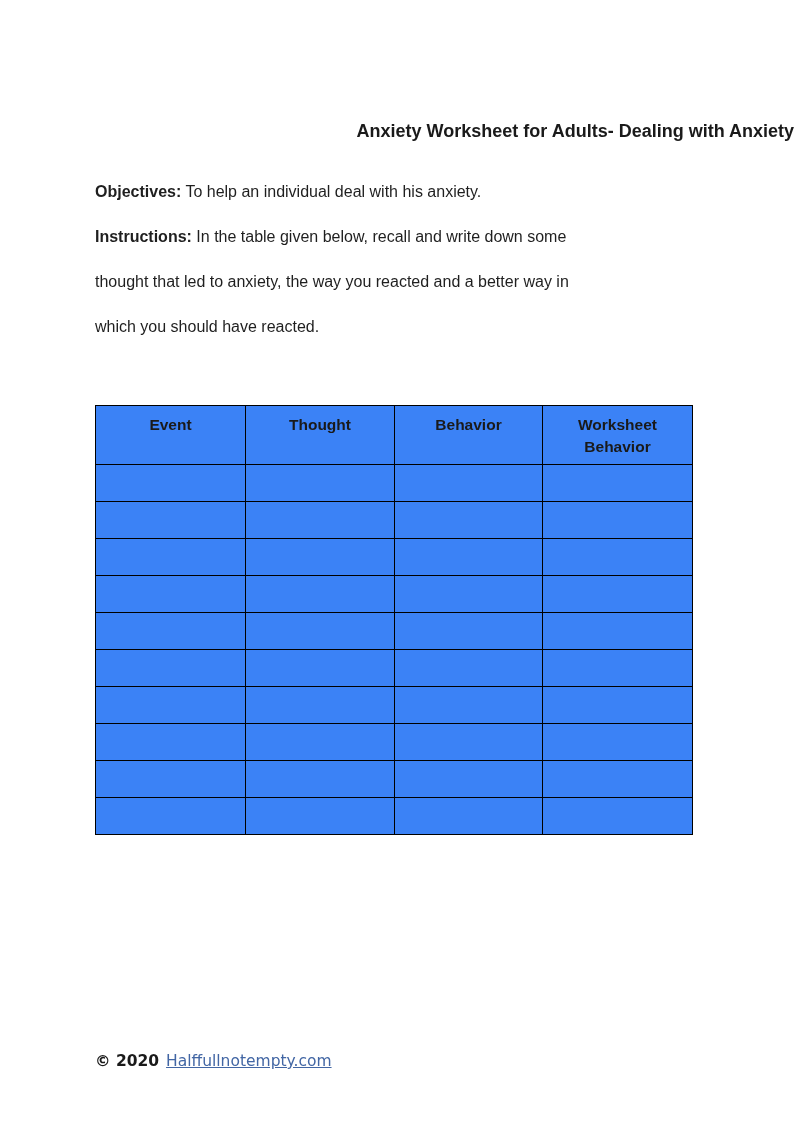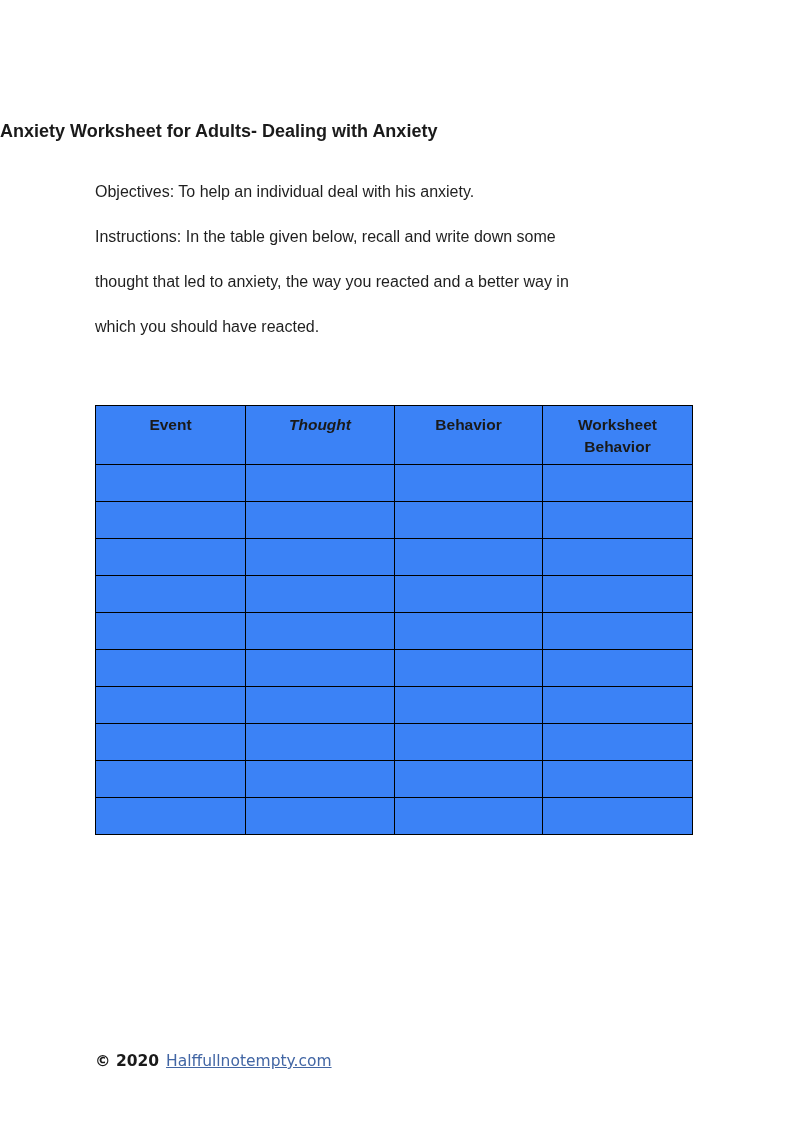--- a/index.html
+++ b/index.html
@@ -11,39 +11,39 @@
     background: #ffffff;
     font-family: "Liberation Sans", sans-serif;
     color: #1c1c1c;
     overflow: hidden;
   }
   .title {
     position: absolute;
     top: 121px;
     left: 0;
     width: 100%;
-    text-align: left;
+    text-align: right;
     font-size: 18px;
     font-weight: 700;
     color: #1a1a1a;
   }
   .text-block {
     position: absolute;
     top: 169px;
     left: 95px;
     width: 620px;
     font-size: 16px;
     color: #1f1f1f;
   }
   .text-line {
     height: 45px;
     line-height: 45px;
     white-space: nowrap;
   }
-  .bold-label { font-weight: 400; }
+  .bold-label { font-weight: 700; }
   table.worksheet {
     position: absolute;
     top: 405px;
     left: 95px;
     width: 597px;
     border-collapse: collapse;
     table-layout: fixed;
   }
   table.worksheet th,
   table.worksheet td {
@@ -57,21 +57,21 @@
     text-align: center;
     font-size: 15.5px;
     line-height: 22px;
     font-weight: 700;
     color: #1a1a1a;
   }
   table.worksheet td {
     height: 37px;
   }
   .col-0 { width: 150px; }
-  .col-1 { width: 149px; font-style: italic; }
+  .col-1 { width: 149px; }
   .col-2 { width: 148px; }
   .col-3 { width: 150px; }
   .footer {
     position: absolute;
     top: 1052px;
     left: 95px;
     font-family: "DejaVu Sans", sans-serif;
     font-size: 15.5px;
     white-space: nowrap;
   }

